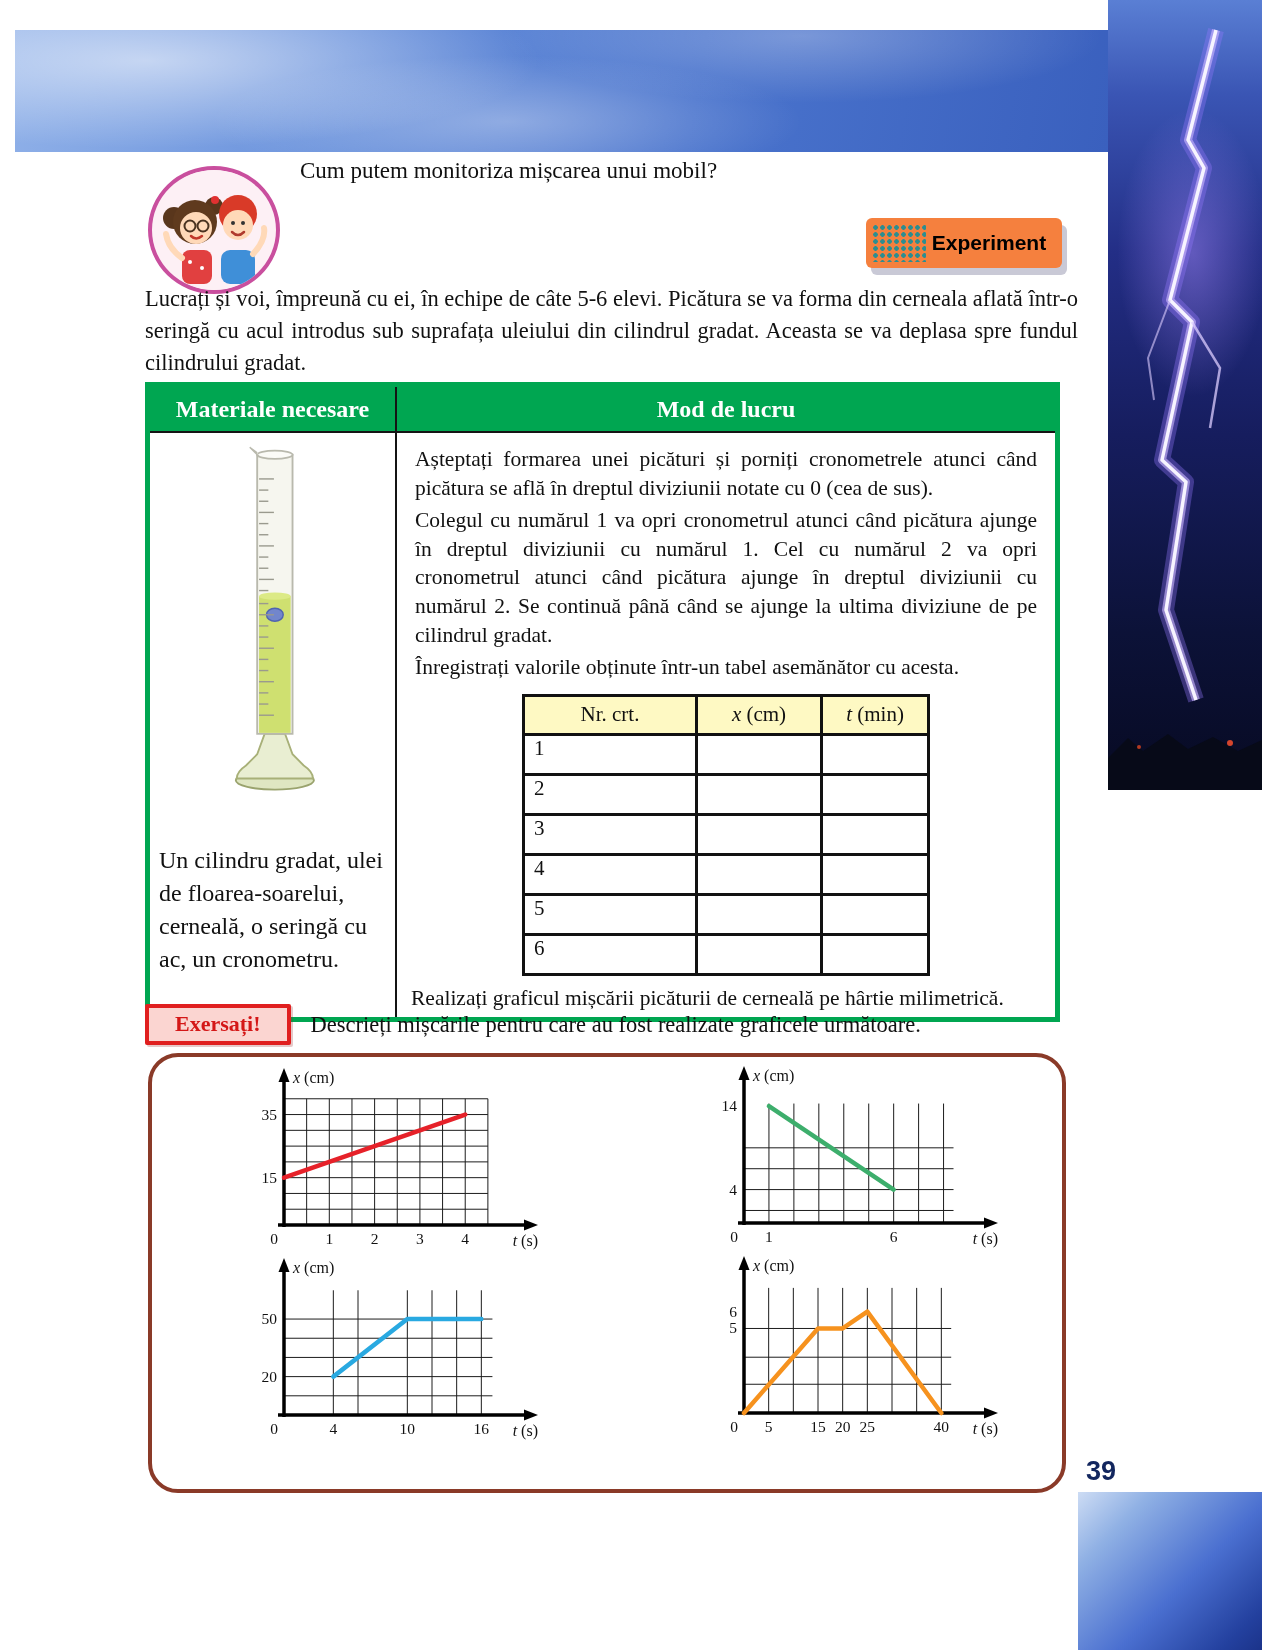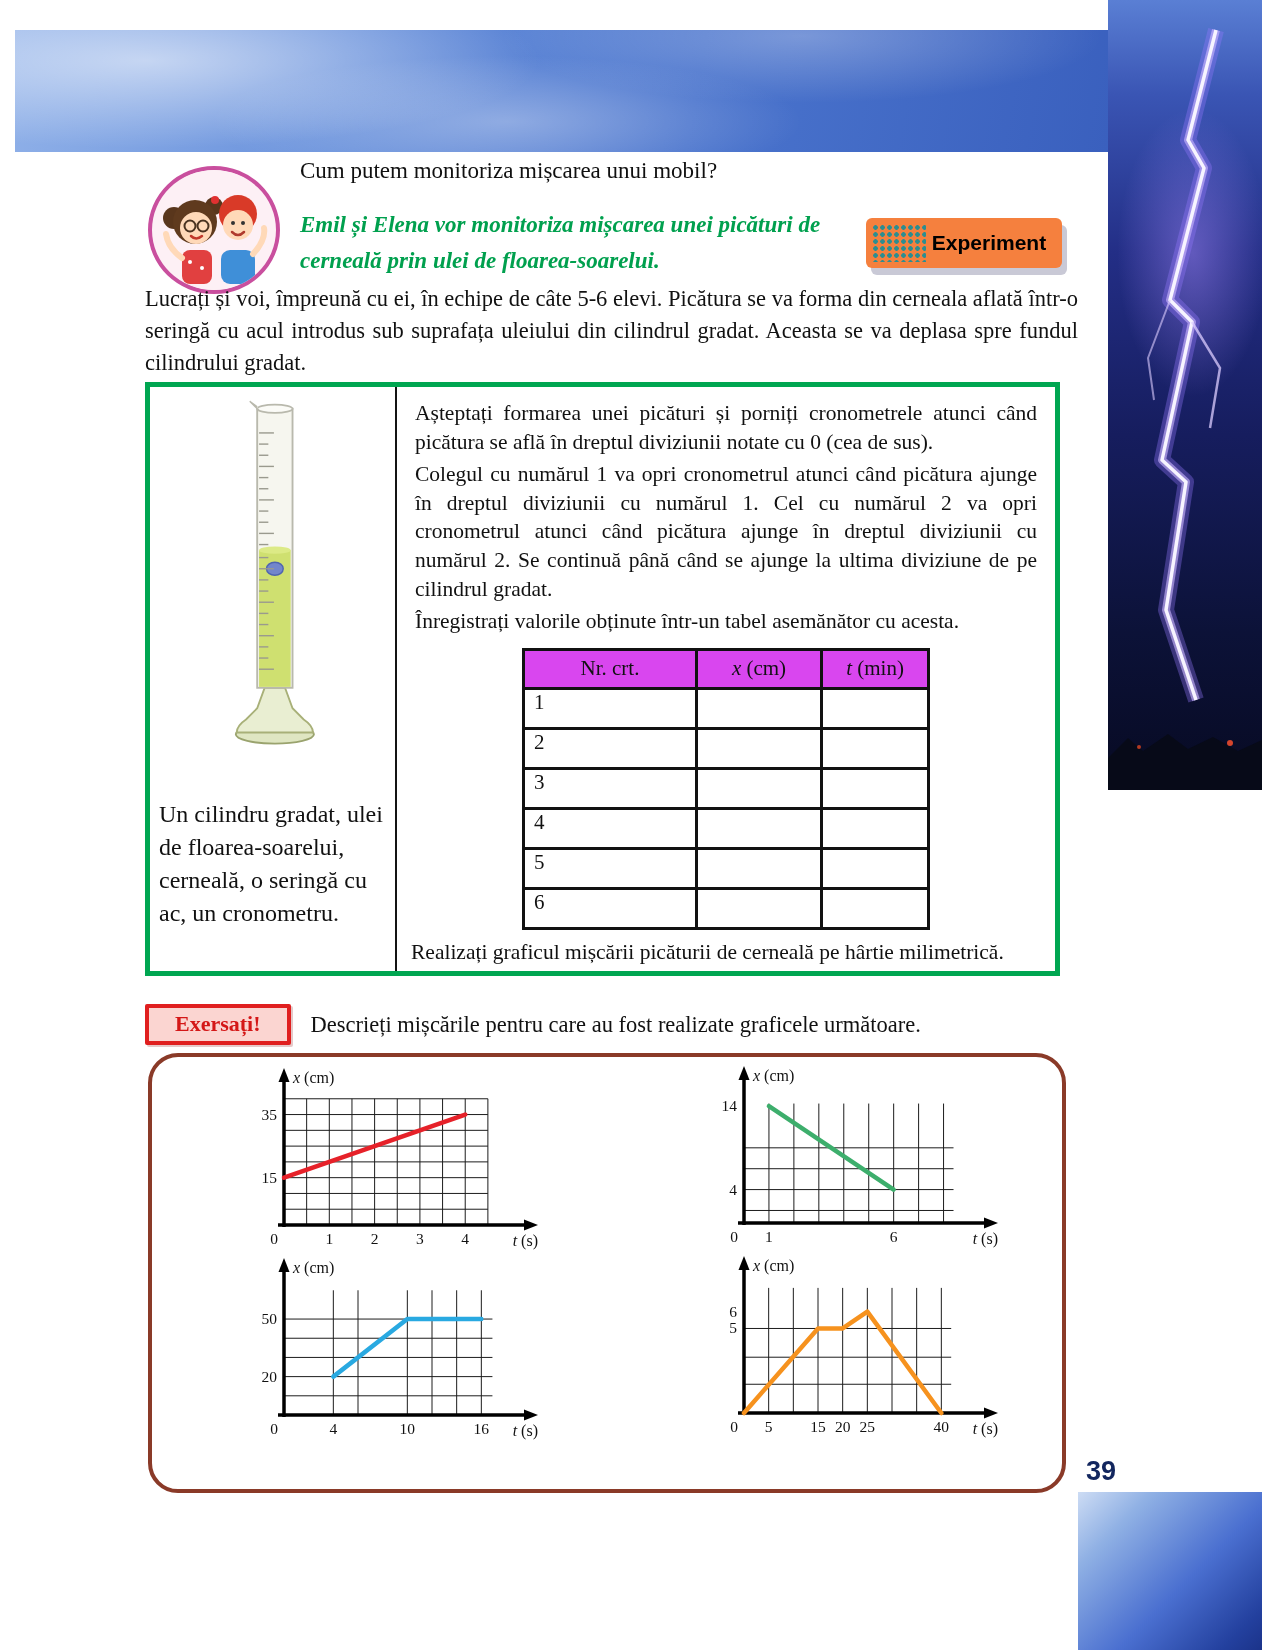--- a/index.html
+++ b/index.html
@@ -45,21 +45,21 @@
   .exp-table th{background:#00a651;color:#fff;font-size:24px;font-weight:bold;height:42px;
     border:2px solid #141414;}
   .exp-table td{border:2px solid #141414;vertical-align:top;}
   .cell-materials{width:243px;}
   .materials-inner{display:flex;flex-direction:column;height:100%;min-height:548px;padding:4px 8px 6px;box-sizing:border-box;}
   .materials-inner svg{align-self:center;}
   .materials-caption{margin-top:auto;font-size:24px;line-height:1.38;}
   .cell-method{padding:8px 14px 6px;}
   .instr{margin:4px;font-size:21.5px;line-height:1.33;text-align:justify;}
   .mini-table{border-collapse:collapse;margin:12px auto 10px;}
-  .mini-table th{background:#d946ef;color:#111;border:3px solid #111;font-size:21px;font-weight:normal;
+  .mini-table th{background:#fef9c3;color:#111;border:3px solid #111;font-size:21px;font-weight:normal;
     height:36px;padding:0 10px;}
   .mini-table td{border:3px solid #111;height:37px;font-size:21px;padding:0 0 0 9px;vertical-align:top;}
   .mini-col1{width:150px;} .mini-col2{width:102px;} .mini-col3{width:84px;}
   .method-footer{font-size:21.5px;margin-top:6px;}
 
   
   .exercise-row{position:absolute;left:145px;top:1004px;display:flex;align-items:center;}
   .exersati-badge{background:#fbd5d1;border:4px solid #e01f1f;border-radius:2px;color:#d41717;
     font-weight:bold;font-size:22px;padding:3px 26px 4px;box-shadow:2px 2px 0 rgba(150,40,40,.25);}
   .exercise-prompt{font-size:22.5px;margin-left:20px;}
@@ -120,31 +120,34 @@
       <circle cx="86" cy="55" r="15" fill="#ffd9b8"></circle>
       <circle cx="81" cy="53" r="2" fill="#333"></circle>
         <circle cx="91" cy="53" r="2" fill="#333"></circle>
       <path d="M80,62 Q86,68 92,62" fill="none" stroke="#b03a2e" stroke-width="2.5" stroke-linecap="round"></path>
       <rect x="69" y="80" width="34" height="34" rx="9" fill="#3f8fd8"></rect>
       <path d="M101,84 Q114,70 112,58" fill="none" stroke="#ffd9b8" stroke-width="6" stroke-linecap="round"></path>
     </svg>
   </div>
 
   <div class="q-title">Cum putem monitoriza mișcarea unui mobil?</div>
-  <div class="green-intro">Emil și Elena vor monitoriza mișcarea unei picături de cerneală prin ulei de floarea-soarelui.</div>
 
   <div class="experiment-badge">
     <div class="dots"></div>
     <div class="lbl">Experiment</div>
   </div>
 
   <div class="intro-para">Lucrați și voi, împreună cu ei, în echipe de câte 5-6 elevi. Picătura se va forma din cerneala aflată într-o seringă cu acul introdus sub suprafața uleiului din cilindrul gradat. Aceasta se va deplasa spre fundul cilindrului gradat.</div>
 
   <table class="exp-table">
     <tbody>
+        <tr>
+      <th class="cell-materials">Materiale necesare</th>
+      <th>Mod de lucru</th>
+    </tr>
     <tr>
       <td class="cell-materials">
         <div class="materials-inner">
           <svg width="150" height="400" viewBox="0 0 150 430">
             <ellipse cx="77" cy="368" rx="42" ry="10" fill="#dfe6c2" stroke="#9aa36e" stroke-width="2"></ellipse>
             <path d="M66,318 L58,340 L46,352 C40,356 36,360 36,366 L118,366 C118,360 114,356 108,352 L96,340 L88,318 Z" fill="#e9eed2" stroke="#a8b078" stroke-width="2"></path>
             <rect x="58" y="18" width="38" height="300" fill="#f6f6ef" stroke="#b9b9ad" stroke-width="2"></rect>
             <rect x="60" y="170" width="34" height="147" fill="#cfe070"></rect>
             <ellipse cx="77" cy="170" rx="17" ry="4" fill="#dcea86"></ellipse>
             <ellipse cx="77" cy="190" rx="9" ry="7" fill="#7286cc" stroke="#4f64b0" stroke-width="1.5"></ellipse>

